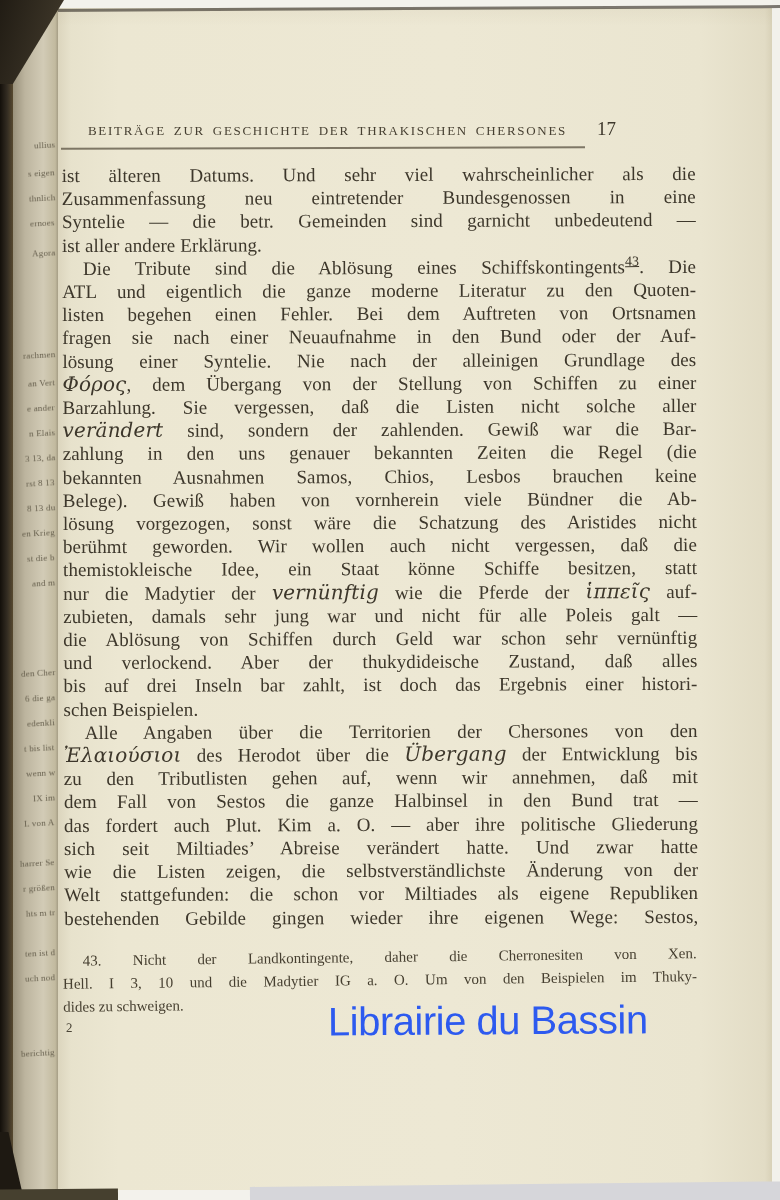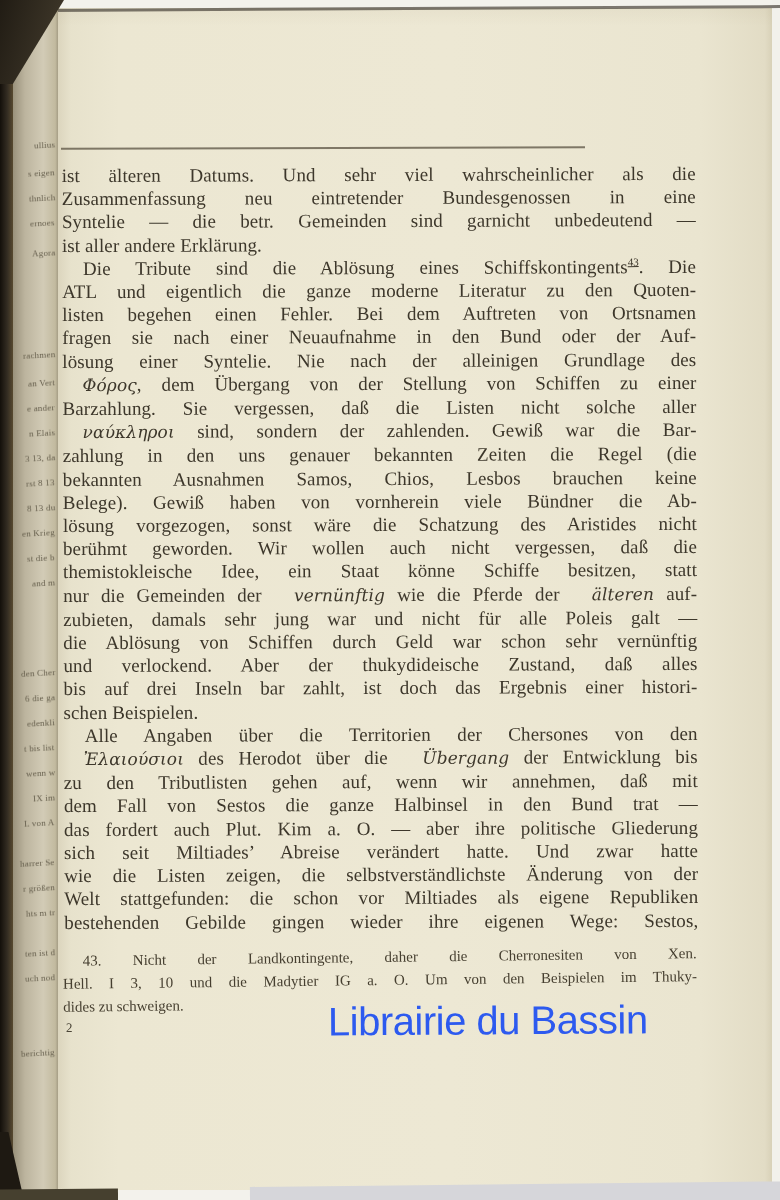--- a/index.html
+++ b/index.html
@@ -74,22 +74,22 @@
     background:#5a5242; opacity:.75; transform:rotate(-0.15deg);
   }
   .bodytext {
     position:absolute; left:8px; top:155px; width:634px;
     font-size:19px; line-height:23.2px; color:#3d372b;
     transform:rotate(-0.2deg); letter-spacing:0.1px;
   }
   .line { text-align:justify; text-align-last:justify; }
   .line.end { text-align-last:left; }
   .line.indent { text-indent:21px; }
-  .line sup { font-size:11px; vertical-align:super; line-height:0; letter-spacing:0;text-decoration:underline; }
-  .greek { font-family:"DejaVu Serif", serif; font-style:italic; font-size:17px;margin-left:20px; }
+  .line sup { font-size:14px; vertical-align:super; line-height:0; letter-spacing:0;text-decoration:underline; }
+  .greek { font-family:"DejaVu Serif", serif; font-style:italic; font-size:20px; }
   .footnote {
     position:absolute; left:8px; top:938px; width:634px;
     font-size:15px; line-height:23px; color:#463f30;
     transform:rotate(-0.7deg);
   }
   .footnote .line.indent { text-indent:20px; }
   .signature {
     position:absolute; left:11px; top:1012px; font-size:13px; color:#4a4436;
     transform:rotate(-0.7deg);
   }
@@ -99,42 +99,46 @@
     font-size:40px; letter-spacing:-0.5px; white-space:nowrap;
     transform:rotate(-0.4deg); opacity:.92;
   }
 </style>
 </head>
 <body>
 
 <div class="photo">
 
   <div class="page">
+    <div class="header-row">
+      <span class="htext">BEITRÄGE ZUR GESCHICHTE DER THRAKISCHEN CHERSONES</span>
+      <span class="pnum">17</span>
+    </div>
     <div class="rule"></div>
 
     <div class="bodytext">
         <div class="line"><span>ist älteren Datums. Und sehr viel wahrscheinlicher als die</span></div>
         <div class="line"><span>Zusammenfassung neu eintretender Bundesgenossen in eine</span></div>
         <div class="line"><span>Syntelie — die betr. Gemeinden sind garnicht unbedeutend —</span></div>
         <div class="line end"><span>ist aller andere Erklärung.</span></div>
         <div class="line indent"><span>Die Tribute sind die Ablösung eines Schiffskontingents</span><sup>43</sup><span>. Die</span></div>
         <div class="line"><span>ATL und eigentlich die ganze moderne Literatur zu den Quoten-</span></div>
         <div class="line"><span>listen begehen einen Fehler. Bei dem Auftreten von Ortsnamen</span></div>
         <div class="line"><span>fragen sie nach einer Neuaufnahme in den Bund oder der Auf-</span></div>
         <div class="line"><span>lösung einer Syntelie. Nie nach der alleinigen Grundlage des</span></div>
         <div class="line"><span class="greek">Φόρος</span><span>, dem Übergang von der Stellung von Schiffen zu einer</span></div>
         <div class="line"><span>Barzahlung. Sie vergessen, daß die Listen nicht solche aller</span></div>
-        <div class="line"><span class="greek">ναύκληροι</span><span> sind, sondern der zahlenden. Gewiß war die Bar-</span></div>
+        <div class="line"><span class="greek">verändert</span><span> sind, sondern der zahlenden. Gewiß war die Bar-</span></div>
         <div class="line"><span>zahlung in den uns genauer bekannten Zeiten die Regel (die</span></div>
         <div class="line"><span>bekannten Ausnahmen Samos, Chios, Lesbos brauchen keine</span></div>
         <div class="line"><span>Belege). Gewiß haben von vornherein viele Bündner die Ab-</span></div>
         <div class="line"><span>lösung vorgezogen, sonst wäre die Schatzung des Aristides nicht</span></div>
         <div class="line"><span>berühmt geworden. Wir wollen auch nicht vergessen, daß die</span></div>
         <div class="line"><span>themistokleische Idee, ein Staat könne Schiffe besitzen, statt</span></div>
-        <div class="line"><span>nur die Gemeinden der </span><span class="greek">vernünftig</span><span> wie die Pferde der </span><span class="greek">älteren</span><span> auf-</span></div>
+        <div class="line"><span>nur die Madytier der </span><span class="greek">vernünftig</span><span> wie die Pferde der </span><span class="greek">ἱππεῖς</span><span> auf-</span></div>
         <div class="line"><span>zubieten, damals sehr jung war und nicht für alle Poleis galt —</span></div>
         <div class="line"><span>die Ablösung von Schiffen durch Geld war schon sehr vernünftig</span></div>
         <div class="line"><span>und verlockend. Aber der thukydideische Zustand, daß alles</span></div>
         <div class="line"><span>bis auf drei Inseln bar zahlt, ist doch das Ergebnis einer histori-</span></div>
         <div class="line end"><span>schen Beispielen.</span></div>
         <div class="line indent"><span>Alle Angaben über die Territorien der Chersones von den</span></div>
         <div class="line"><span class="greek">Ἐλαιούσιοι</span><span> des Herodot über die </span><span class="greek">Übergang</span><span> der Entwicklung bis</span></div>
         <div class="line"><span>zu den Tributlisten gehen auf, wenn wir annehmen, daß mit</span></div>
         <div class="line"><span>dem Fall von Sestos die ganze Halbinsel in den Bund trat —</span></div>
         <div class="line"><span>das fordert auch Plut. Kim a. O. — aber ihre politische Gliederung</span></div>

